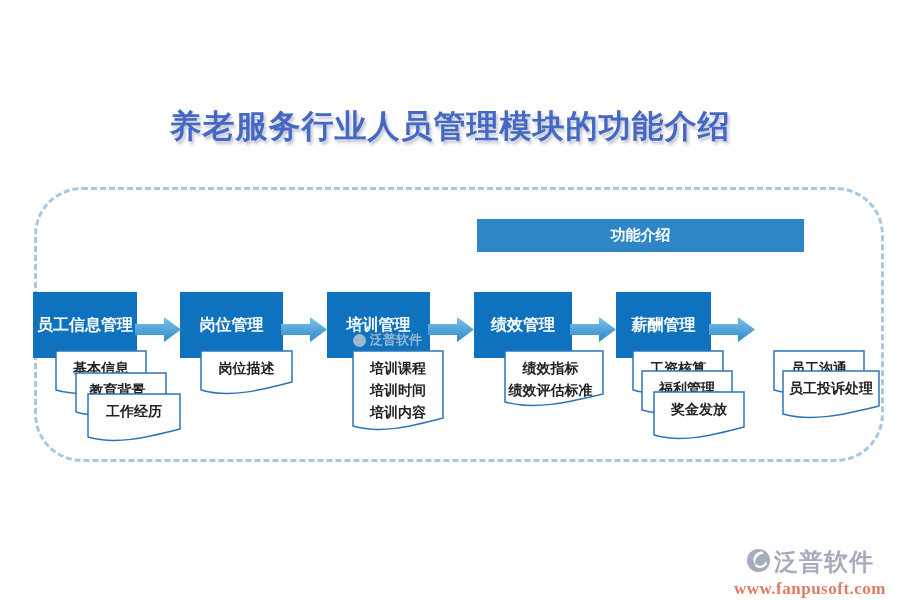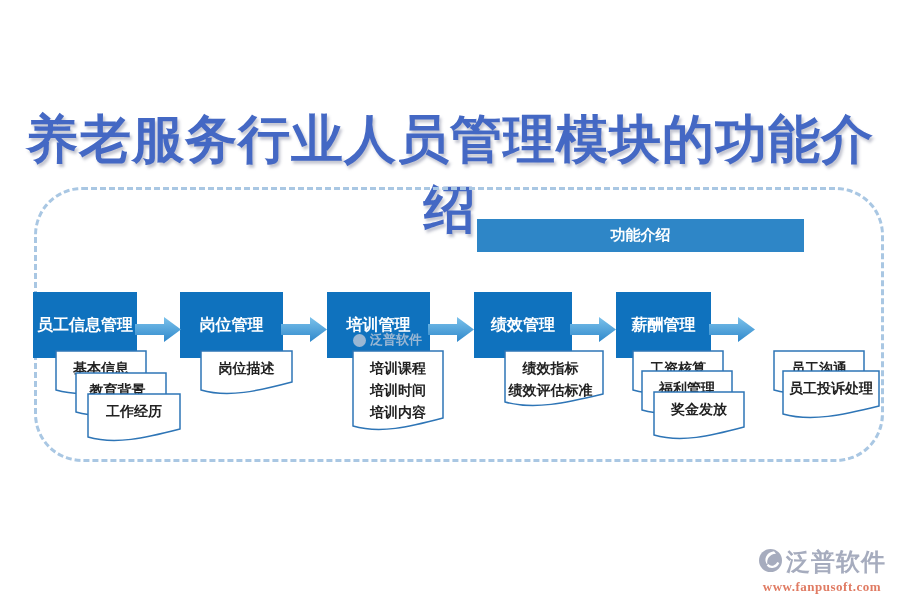--- a/index.html
+++ b/index.html
@@ -2,21 +2,21 @@
 <html style="--title: #4468C4; --banner: #2E86C7; --module_box: #0F72BE; --box_text: #FFFFFF; --arrow_start: #7CC2EB; --arrow_end: #2F88CB; --dashed_border: #A9C7E3; --note_border: #2E75B6; --note_text: #222222; --watermark: #C9CEDA; --brand_gray: #A6ACBE; --url_color: #E07B63;"><head>
 <meta charset="utf-8">
 <style>
   html,body{margin:0;padding:0;}
   body{
     width:900px;height:600px;position:relative;background:#ffffff;
     font-family:"Liberation Sans","DejaVu Sans",sans-serif;overflow:hidden;
   }
   .title{
     position:absolute;top:105px;left:0;width:900px;text-align:center;
-    font-size:52px;font-weight:bold;color:var(--title);letter-spacing:1px;
+    font-size:32px;font-weight:bold;color:var(--title);letter-spacing:1px;
     text-shadow:2px 3px 3px rgba(120,125,150,0.45);margin:0;
   }
   .container{
     position:absolute;left:34px;top:187px;width:850px;height:275px;
     border:3px dashed var(--dashed_border);border-radius:48px;box-sizing:border-box;
   }
   .banner{
     position:absolute;left:477px;top:219px;width:327px;height:33px;
     background:var(--banner);color:#ffffff;font-size:15px;font-weight:bold;
     display:flex;align-items:center;justify-content:center;
@@ -45,21 +45,21 @@
   .footer{
     position:absolute;right:14px;top:546px;display:flex;flex-direction:column;
     align-items:center;
   }
   .brand-row{display:flex;align-items:center;gap:3px;}
   .brand-name{
     font-size:24px;font-weight:bold;color:var(--brand_gray);letter-spacing:1px;
   }
   .brand-url{
     font-family:"Liberation Serif","DejaVu Serif",serif;
-    font-size:13px;font-weight:bold;color:var(--url_color);margin-top:1px;letter-spacing:0.5px;
+    font-size:17px;font-weight:bold;color:var(--url_color);margin-top:1px;letter-spacing:0.5px;
   }
   .diagram{position:absolute;left:0;top:0;width:900px;height:572px;}
   .note{z-index:4;}
   .box{z-index:1;}
   .arrow{z-index:2;}
 </style>
 </head>
 <body>
 
 <svg width="0" height="0" style="position:absolute" aria-hidden="true">

